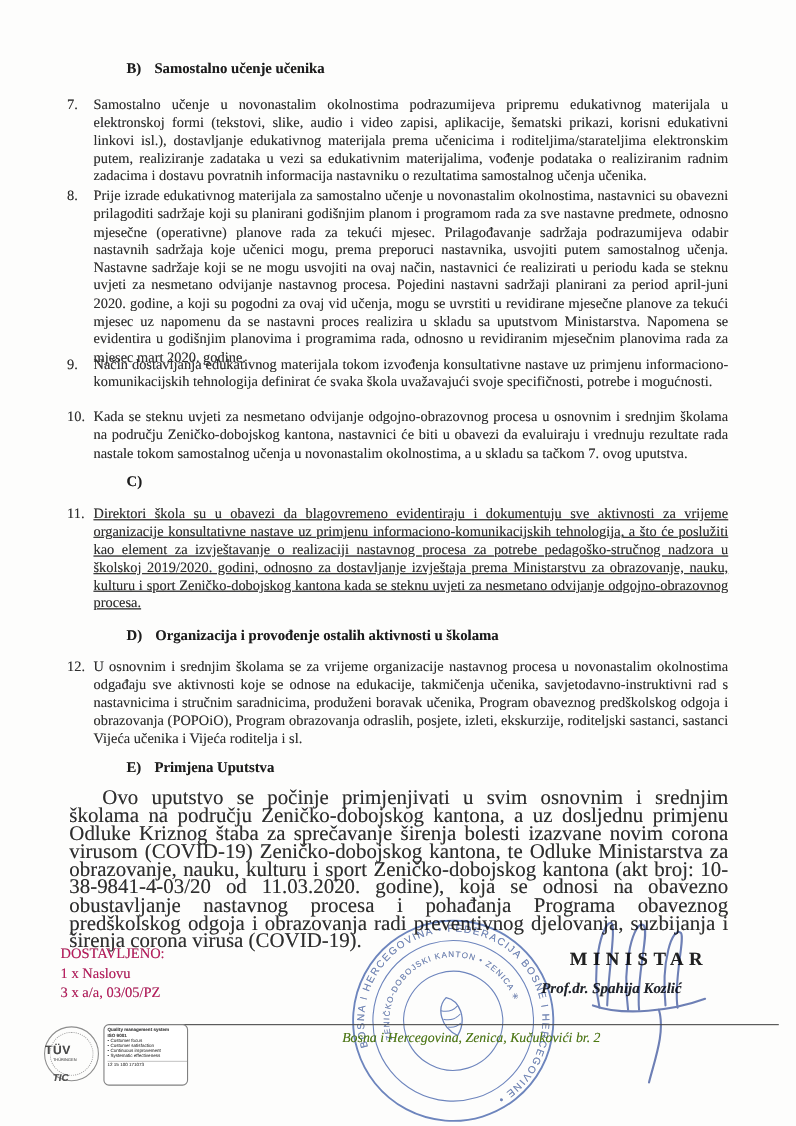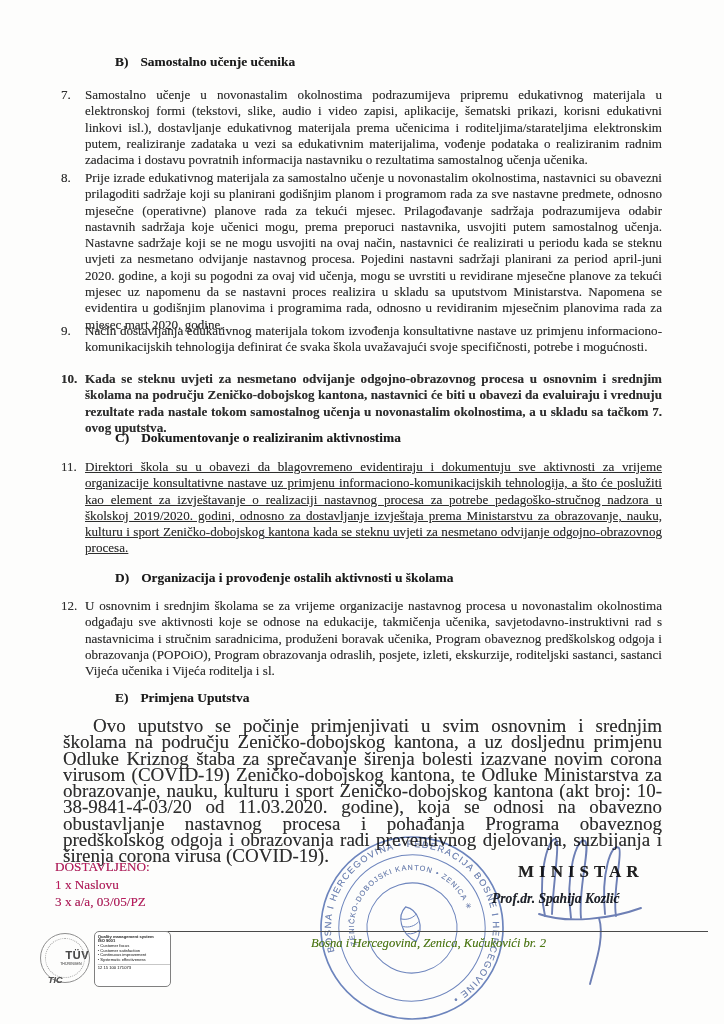--- a/index.html
+++ b/index.html
@@ -67,21 +67,21 @@
     position:absolute;left:149px;top:935px;width:559px;
     text-align:center;font-style:italic;
     font-size:12.6px;line-height:16.6px;color:#4d7c0f;
   }
   .foot-text .email{text-decoration:underline;}
   
   .tuv{position:absolute;left:40px;top:931px;width:130px;height:60px;color:#555;}
   .tuv-circle{
     position:absolute;left:0;top:2px;width:48px;height:48px;
     border:1.3px solid #8e8e8e;border-radius:50%;
-    display:flex;flex-direction:column;align-items:flex-end;justify-content:center;
+    display:flex;flex-direction:column;align-items:flex-start;justify-content:center;
   }
   .tuv-circle .ring{
     position:absolute;inset:4px;border:0.8px dotted #a5a5a5;border-radius:50%;
   }
   .tuv-logo{font-family:"Liberation Sans",sans-serif;font-weight:bold;font-size:11px;color:#4a4a4a;letter-spacing:0.5px;}
   .tuv-sub{font-family:"Liberation Sans",sans-serif;font-size:6px;transform:scale(0.6);color:#6a6a6a;}
   .tuv-tic{
     position:absolute;left:8px;top:44px;
     font-style:italic;font-weight:bold;font-size:9px;color:#555;
     font-family:"Liberation Sans",sans-serif;
@@ -118,28 +118,27 @@
   <div class="item" style="top:170px;">
     <span class="num">8.</span>
     <span>Prije izrade edukativnog materijala za samostalno učenje u novonastalim okolnostima, nastavnici su obavezni prilagoditi sadržaje koji su planirani godišnjim planom i programom rada za sve nastavne predmete, odnosno mjesečne (operativne) planove rada za tekući mjesec. Prilagođavanje sadržaja podrazumijeva odabir nastavnih sadržaja koje učenici mogu, prema preporuci nastavnika, usvojiti putem samostalnog učenja. Nastavne sadržaje koji se ne mogu usvojiti na ovaj način, nastavnici će realizirati u periodu kada se steknu uvjeti za nesmetano odvijanje nastavnog procesa. Pojedini nastavni sadržaji planirani za period april-juni 2020. godine, a koji su pogodni za ovaj vid učenja,  mogu se uvrstiti u revidirane mjesečne planove za tekući mjesec uz napomenu da se nastavni proces realizira u skladu sa uputstvom Ministarstva. Napomena se evidentira u godišnjim planovima i programima rada, odnosno u revidiranim mjesečnim planovima rada za mjesec mart 2020. godine.</span>
   </div>
 
   <div class="item" style="top:323px;">
     <span class="num">9.</span>
     <span>Način dostavljanja edukativnog materijala tokom izvođenja konsultativne nastave uz primjenu informaciono-komunikacijskih tehnologija definirat će svaka škola uvažavajući svoje specifičnosti, potrebe i mogućnosti.</span>
   </div>
 
-  <div class="item" style="top:371px;font-weight:bold;">
+  <div class="item" style="top:371px;">
     <span class="num">10.</span>
     <span>Kada se steknu uvjeti za nesmetano odvijanje odgojno-obrazovnog procesa u osnovnim i srednjim školama na području Zeničko-dobojskog kantona, nastavnici će biti u obavezi da evaluiraju i vrednuju rezultate rada nastale tokom samostalnog učenja u novonastalim okolnostima, a u skladu sa tačkom 7. ovog uputstva.</span>
   </div>
 
   <div class="sec" style="top:430px;">
     <span>C)</span>
-    <span>Dokumentovanje o realiziranim aktivnostima</span>
   </div>
 
   <div class="item" style="top:459px;text-decoration:underline;">
     <span class="num">11.</span>
     <span>Direktori škola su u obavezi da blagovremeno evidentiraju i dokumentuju sve aktivnosti za vrijeme organizacije konsultativne nastave uz primjenu informaciono-komunikacijskih tehnologija, a što će poslužiti kao element za izvještavanje o realizaciji nastavnog procesa za potrebe pedagoško-stručnog nadzora u školskoj 2019/2020. godini, odnosno za dostavljanje izvještaja prema Ministarstvu za obrazovanje, nauku, kulturu i sport Zeničko-dobojskog kantona kada se steknu uvjeti za nesmetano odvijanje odgojno-obrazovnog procesa.</span>
   </div>
 
   <div class="sec" style="top:570px;">
     <span>D)</span>
     <span>Organizacija i provođenje ostalih aktivnosti u školama</span>

